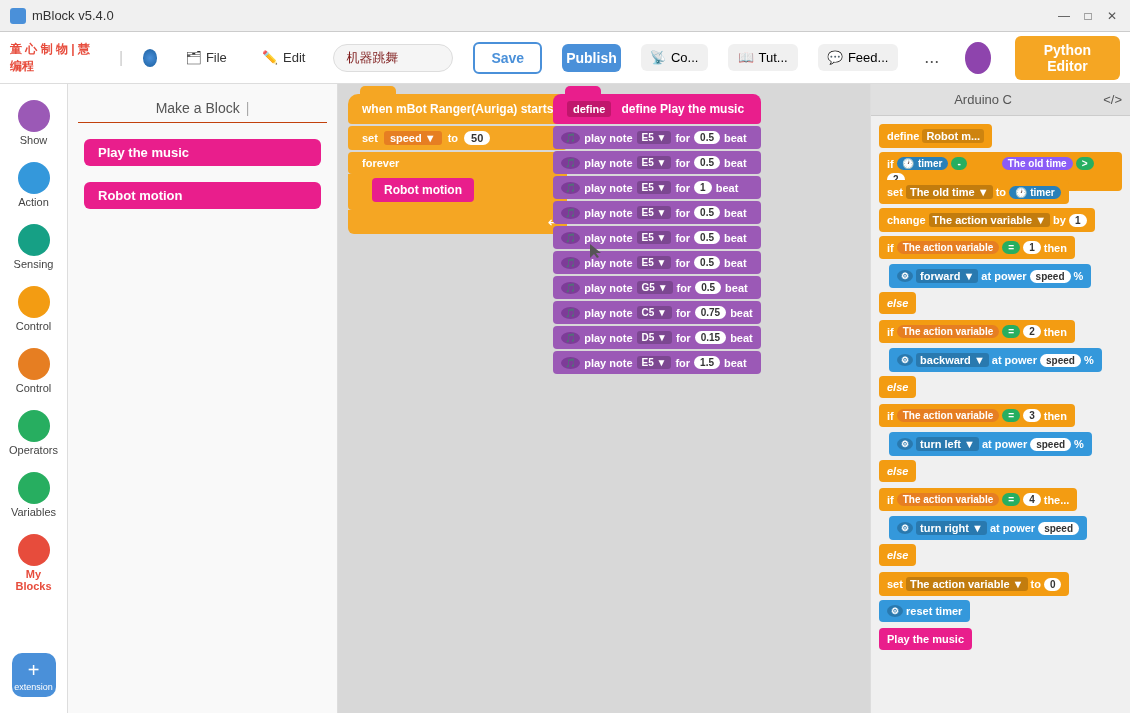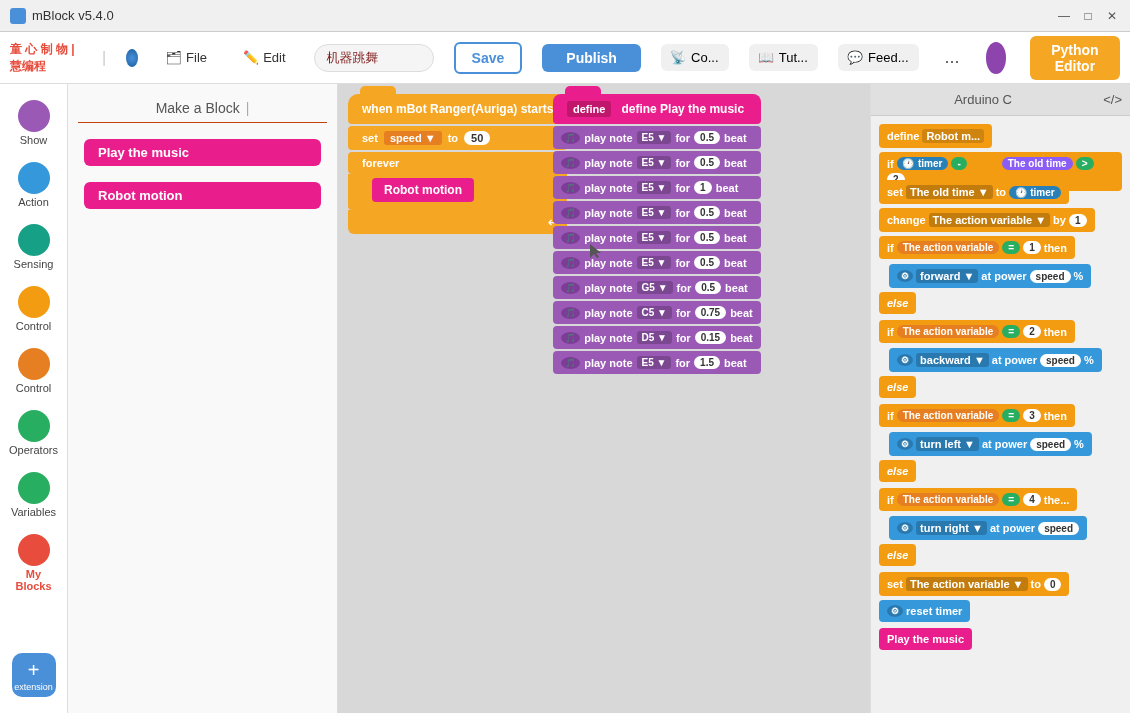--- a/index.html
+++ b/index.html
@@ -32,21 +32,21 @@
     }
     .menu-logo { font-size: 12px; color: #e74c3c; font-weight: bold; margin-right: 6px; }
     .menu-item { font-size: 13px; color: #333; padding: 4px 8px; cursor: pointer; display: flex; align-items: center; gap: 4px; }
     .menu-separator { color: #ccc; }
     .globe-icon { width: 18px; height: 18px; background: radial-gradient(circle, #4a90d9, #1a5fa0); border-radius: 50%; }
     .search-box {
       background: #f5f5f5; border: 1px solid #ddd; border-radius: 20px;
       padding: 4px 12px; font-size: 13px; color: #7f1d1d; min-width: 120px;
     }
     .btn-save { background: #fff; border: 2px solid #4a90d9; color: #4a90d9; padding: 6px 16px; border-radius: 6px; font-size: 14px; font-weight: bold; cursor: pointer; }
-    .btn-publish { background: #4a90d9; border: none; color: #fff; padding: 6px 24px; border-radius: 6px; font-size: 14px; font-weight: bold; cursor: pointer; }
+    .btn-publish { background: #4a90d9; border: none; color: #fff; padding: 6px 4px; border-radius: 6px; font-size: 14px; font-weight: bold; cursor: pointer; }
     .btn-icon { background: #f0f0f0; border: none; padding: 6px 10px; border-radius: 6px; font-size: 13px; cursor: pointer; display: flex; align-items: center; gap: 4px; }
     .btn-python { background: #f5a623; border: none; color: #fff; padding: 6px 16px; border-radius: 6px; font-size: 14px; font-weight: bold; cursor: pointer; margin-left: 4px; }
     .avatar { width: 32px; height: 32px; background: #8e44ad; border-radius: 50%; }
     .menu-dots { font-size: 18px; color: #555; cursor: pointer; padding: 4px 6px; }
 
     
     #main { display: flex; height: calc(713px - 32px - 52px); }
 
     
     #sidebar {

